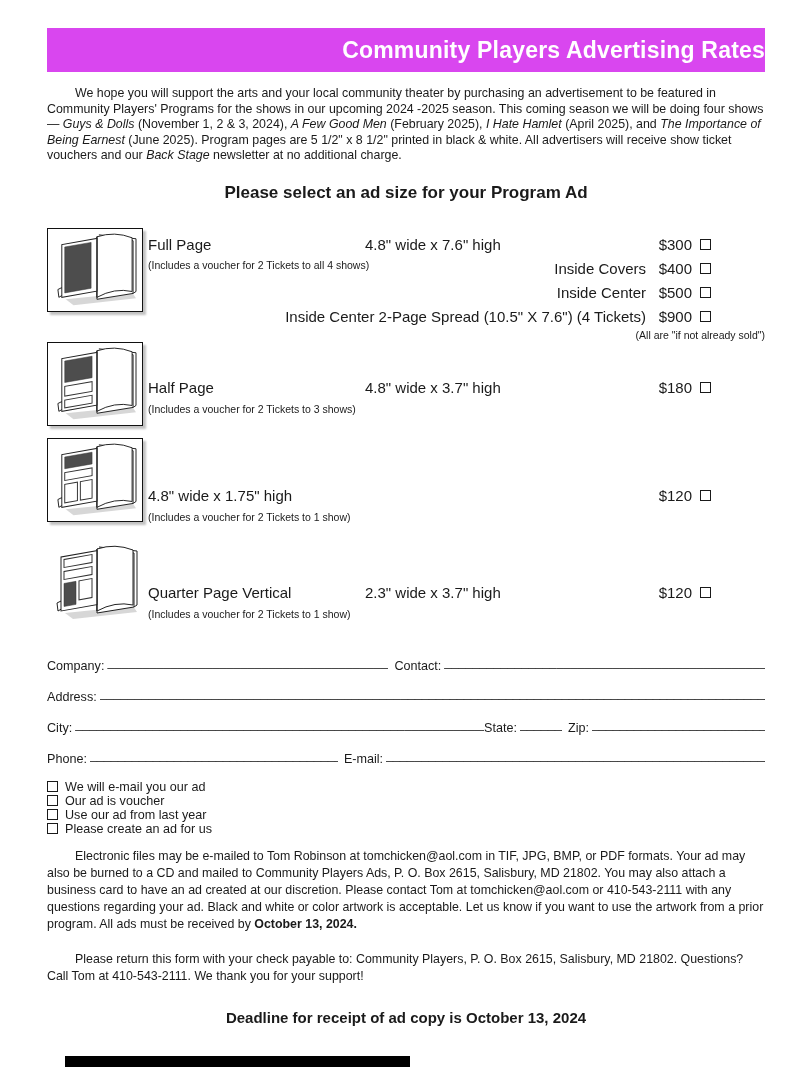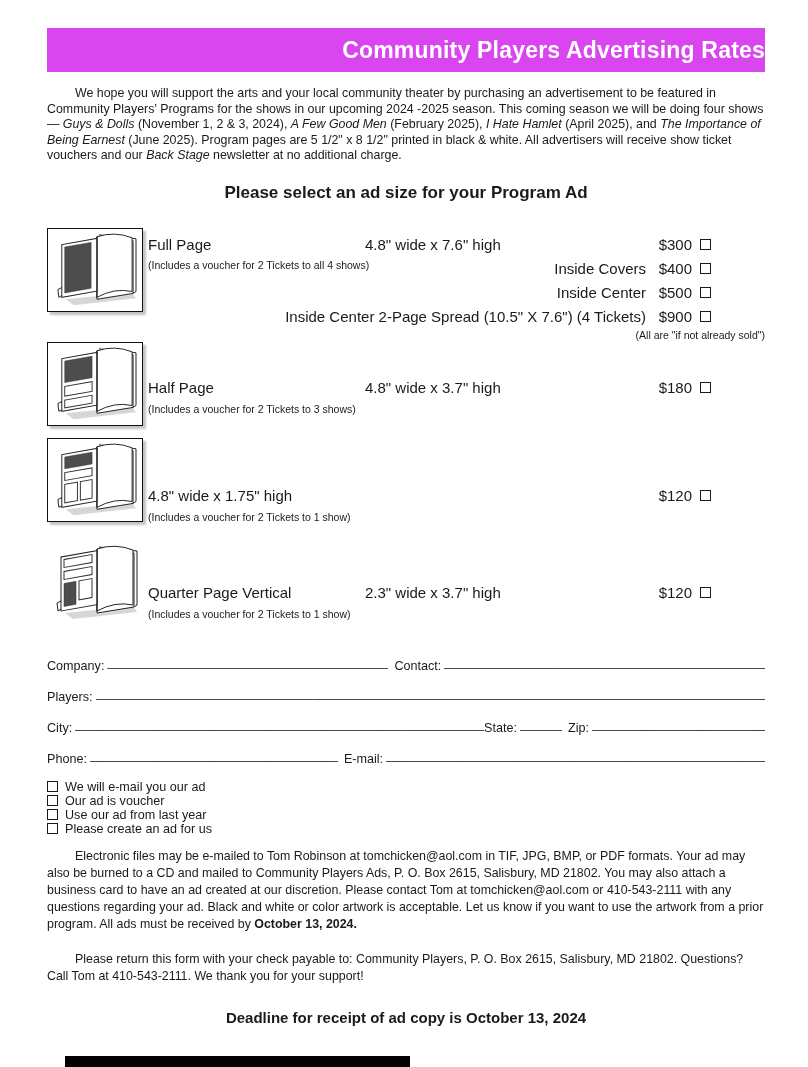--- a/index.html
+++ b/index.html
@@ -248,21 +248,21 @@
   </div>
 
   <div class="form-area">
     <div class="fline">
       <span class="fl-label">Company:</span>
       <span class="blank-wrap w-company"><span class="blank">________________________________________________________________________________________________________________________</span></span>
       <span class="fl-label gap">Contact:</span>
       <span class="blank-wrap w-grow"><span class="blank">________________________________________________________________________________________________________________________</span></span>
     </div>
     <div class="fline">
-      <span class="fl-label">Players:</span>
+      <span class="fl-label">Address:</span>
       <span class="blank-wrap w-grow"><span class="blank">________________________________________________________________________________________________________________________</span></span>
     </div>
     <div class="fline">
       <span class="fl-label">City:</span>
       <span class="blank-wrap w-grow"><span class="blank">________________________________________________________________________________________________________________________</span></span>
       <span class="fl-label">State:</span>
       <span class="blank-wrap w-state"><span class="blank">________________________________________________________________________________________________________________________</span></span>
       <span class="fl-label gap">Zip:</span>
       <span class="blank-wrap w-zip"><span class="blank">________________________________________________________________________________________________________________________</span></span>
     </div>

